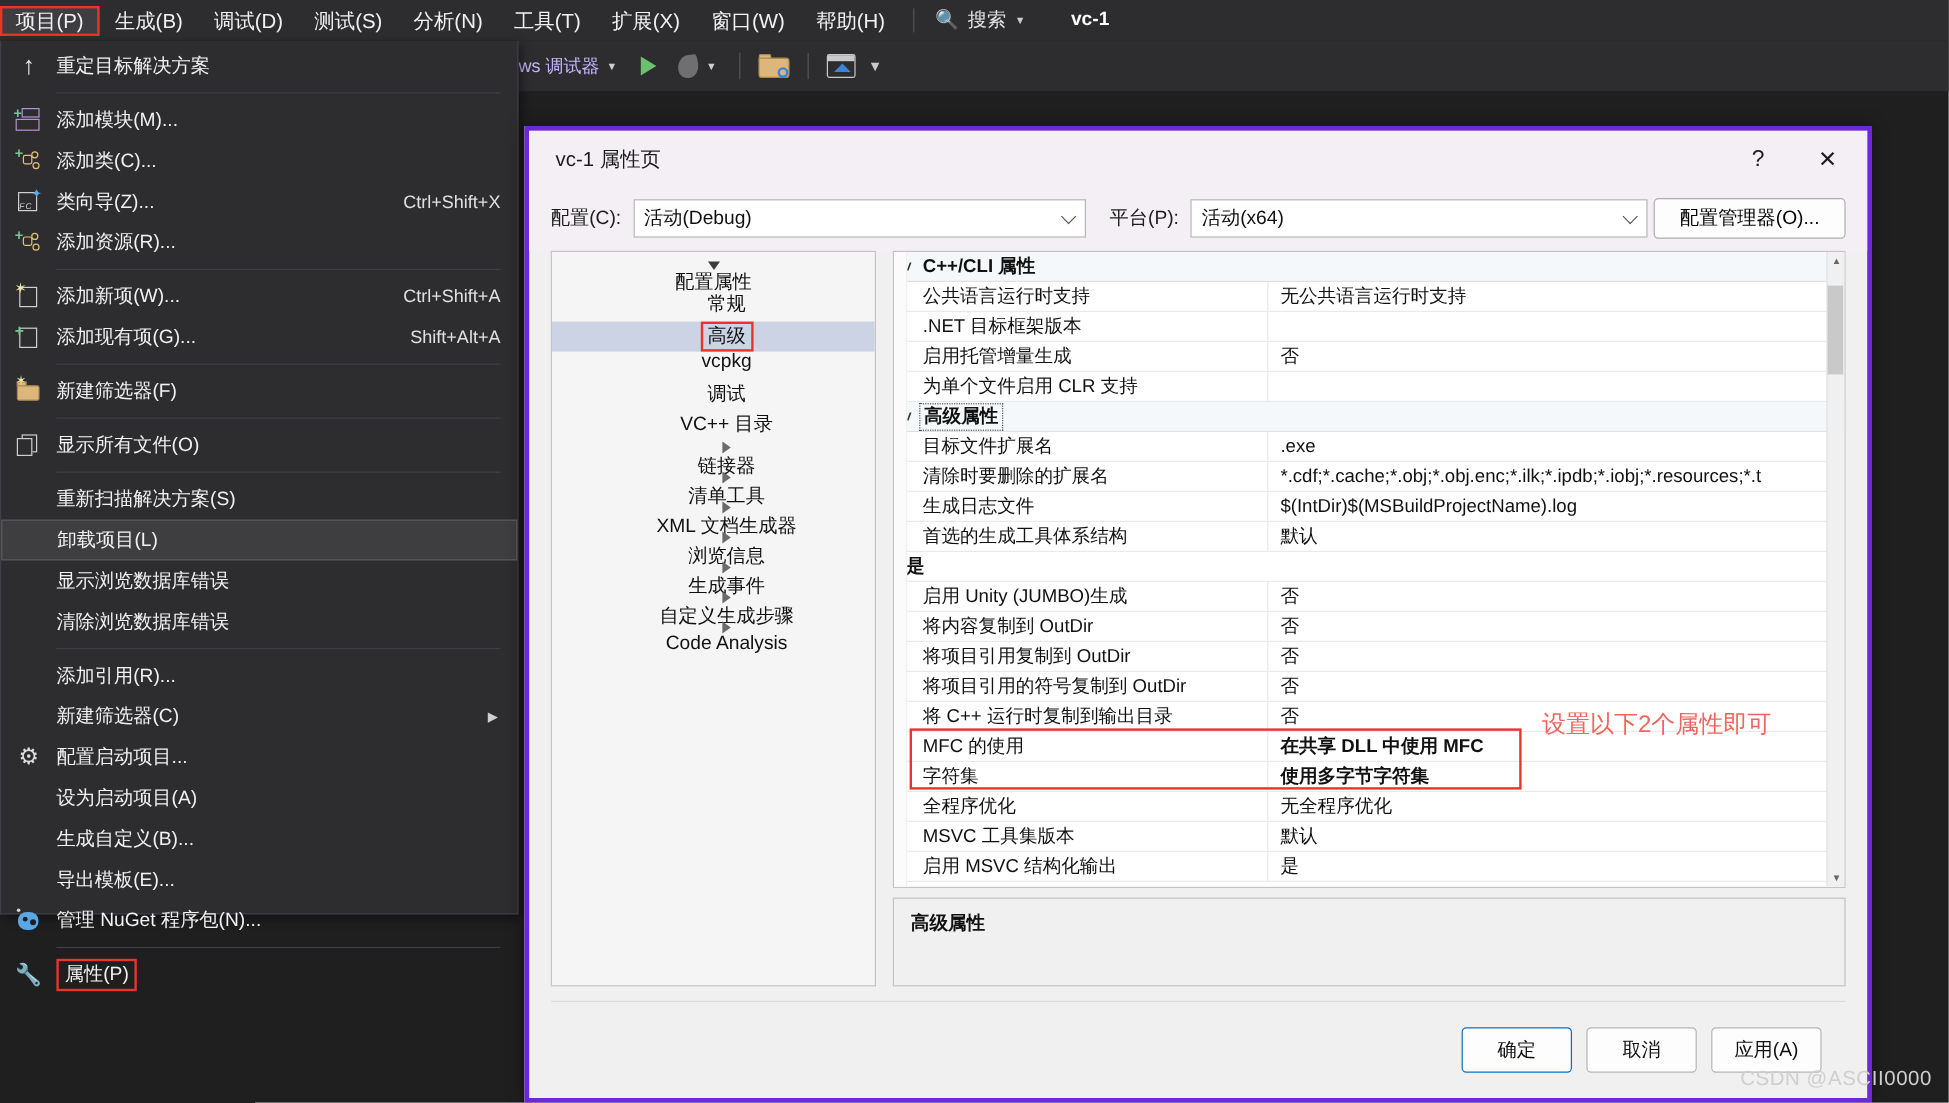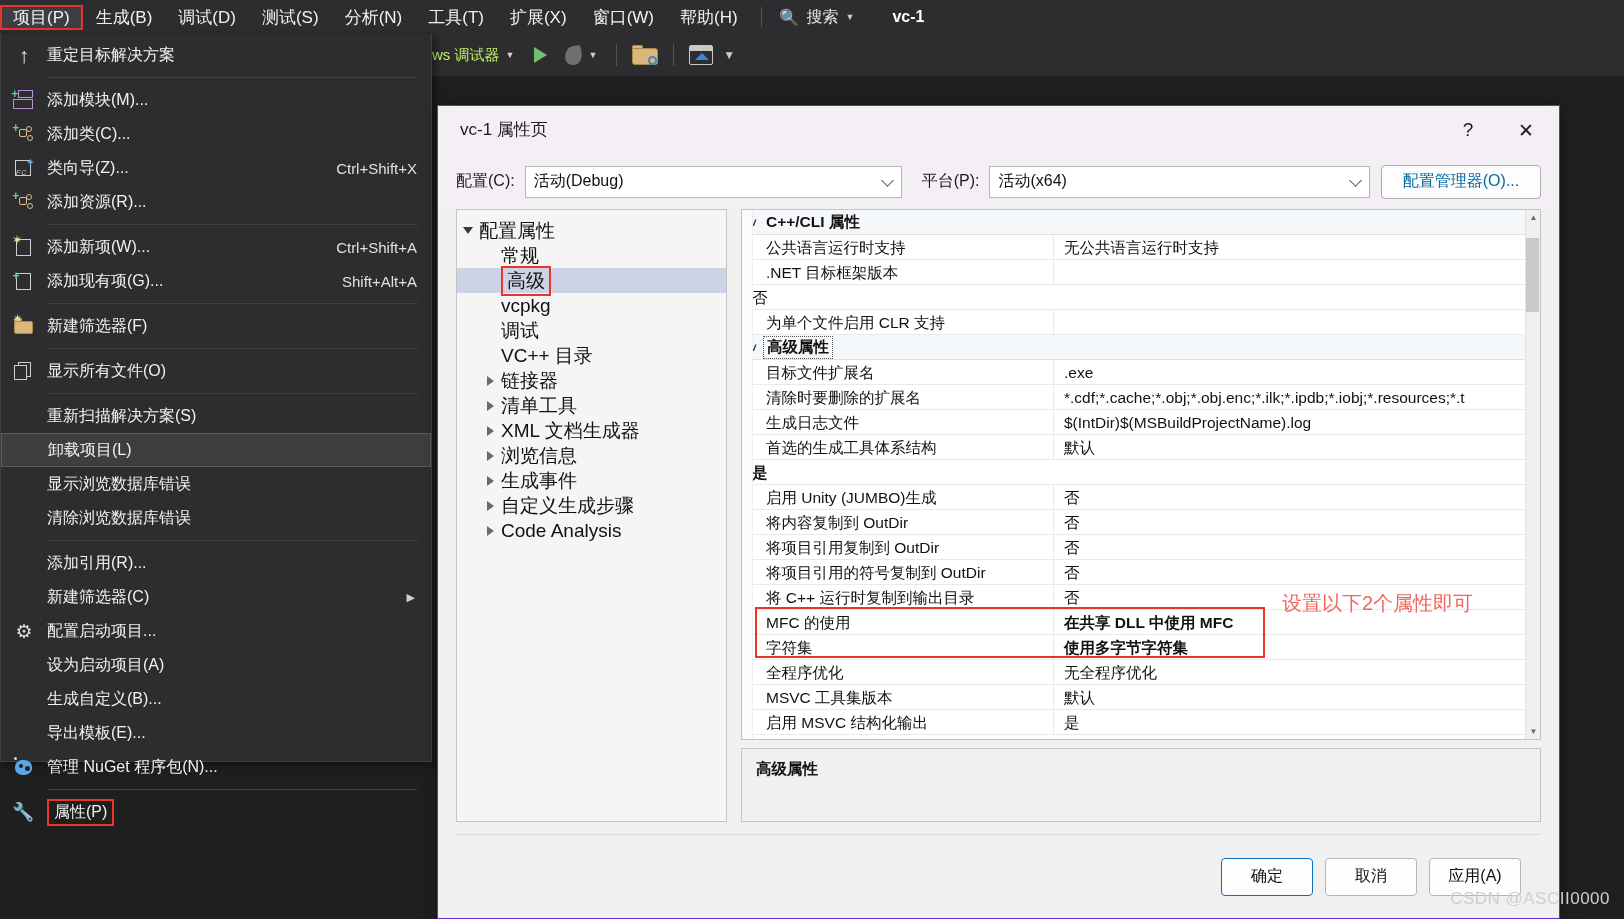--- a/index.html
+++ b/index.html
@@ -43,21 +43,21 @@
     color: #ffffff; font-size: 16px; font-weight: bold; margin-left: 30px;
   }
 
   
   #toolbar2 {
     position: absolute; top: 34px; left: 0; width: 1624px; height: 42px;
     background: #2d2d30;
     display: flex; align-items: center;
   }
   .tb-spacer { width: 432px; }
-  .tb-text { color: #bef264; font-size: 15px; white-space: nowrap; }
+  .tb-text { color: #c4b5fd; font-size: 15px; white-space: nowrap; }
   .tb-caret { color: #cfcfcf; font-size: 9px; margin: 0 10px 0 6px; }
   .tb-sep { width: 1px; height: 22px; background: #555; margin: 0 9px; }
   .tb-play {
     width: 0; height: 0;
     border-left: 13px solid #6ec06e;
     border-top: 8px solid transparent;
     border-bottom: 8px solid transparent;
     margin: 0 10px;
   }
   .tb-flame {
@@ -155,21 +155,21 @@
   .ic-nuget .d1 { position:absolute; left:6px; top:7px; width:4px; height:4px; border-radius:50%; background:#1f1f1f;}
   .ic-nuget .d2 { position:absolute; left:12px; top:9px; width:5px; height:5px; border-radius:50%; background:#1f1f1f;}
   .ic-nuget .s { position:absolute; left:1px; top:0px; width:3px; height:3px; border-radius:50%; background:#cfd8e0;}
   .ic-wrench { color:#d8d8d8; font-size:18px; line-height:1; transform: rotate(0deg); }
 
   
   #dialog {
     position: absolute; left: 437px; top: 105px;
     width: 1123px; height: 814px;
     background: #f0f0f0;
-    border: 1px solid #6d28d9;
+    border: 4px solid #6d28d9;
     box-shadow: 0 0 14px rgba(0,0,0,.35);
     z-index: 60;
     display: flex; flex-direction: column;
   }
   #dlg-title {
     height: 48px; background: #f4eff5;
     display: flex; align-items: center;
     padding-left: 22px;
     position: relative;
   }
@@ -194,36 +194,36 @@
   .combo .chev {
     position: absolute; right: 9px; top: 9px;
     width: 9px; height: 9px; border-right: 1.6px solid #555; border-bottom: 1.6px solid #555;
     transform: rotate(45deg);
   }
   #combo-config { width: 377px; }
   #combo-platform { width: 381px; }
   .cfg-gap { width: 20px; }
   .btn {
     height: 34px; background: #fdfdfd; border: 1px solid #adadad;
-    border-radius: 4px; font-size: 16px; color: #0369a1;
+    border-radius: 4px; font-size: 16px; color: #000000;
     display: flex; align-items: center; justify-content: center;
     padding: 12px 12px; white-space: nowrap;
   }
   #btn-cfgmgr { width: 160px; margin-left: auto; }
 
   #dlg-body {
     flex: 1; display: flex; padding: 0 18px 0 18px; gap: 14px;
   }
   #tree {
     width: 271px; background: #f5f5f5; border: 1px solid #c4c4c4;
     padding: 8px 0 0 0; overflow: hidden;
   }
   .tr {
     height: 25px; display: flex; align-items: center;
-    font-size: 19px; color: #111; white-space: nowrap;
+    font-size: 16px; color: #111; white-space: nowrap; flex-direction: column;
   }
   .tr .tw { width: 22px; display:flex; align-items:center; justify-content:center; }
   .tw .tri-down {
     width:0;height:0;border-left:5px solid transparent;border-right:5px solid transparent;
     border-top:7px solid #3a3a3a;
   }
   .tw .tri-right {
     width:0;height:0;border-top:5px solid transparent;border-bottom:5px solid transparent;
     border-left:7px solid transparent; position:relative;
   }
@@ -644,20 +644,21 @@
           </div>
           <div class="grow">
             <span class="gname">公共语言运行时支持</span>
             <span class="gval">无公共语言运行时支持</span>
           </div>
           <div class="grow">
             <span class="gname">.NET 目标框架版本</span>
             <span class="gval"></span>
           </div>
           <div class="grow">
+            <span class="gname">启用托管增量生成</span>
             <span class="gval">否</span>
           </div>
           <div class="grow">
             <span class="gname">为单个文件启用 CLR 支持</span>
             <span class="gval"></span>
           </div>
 
           <div class="grow cat dotted">
             <span class="chev-d">˅</span>
             <span class="cname">高级属性</span>

